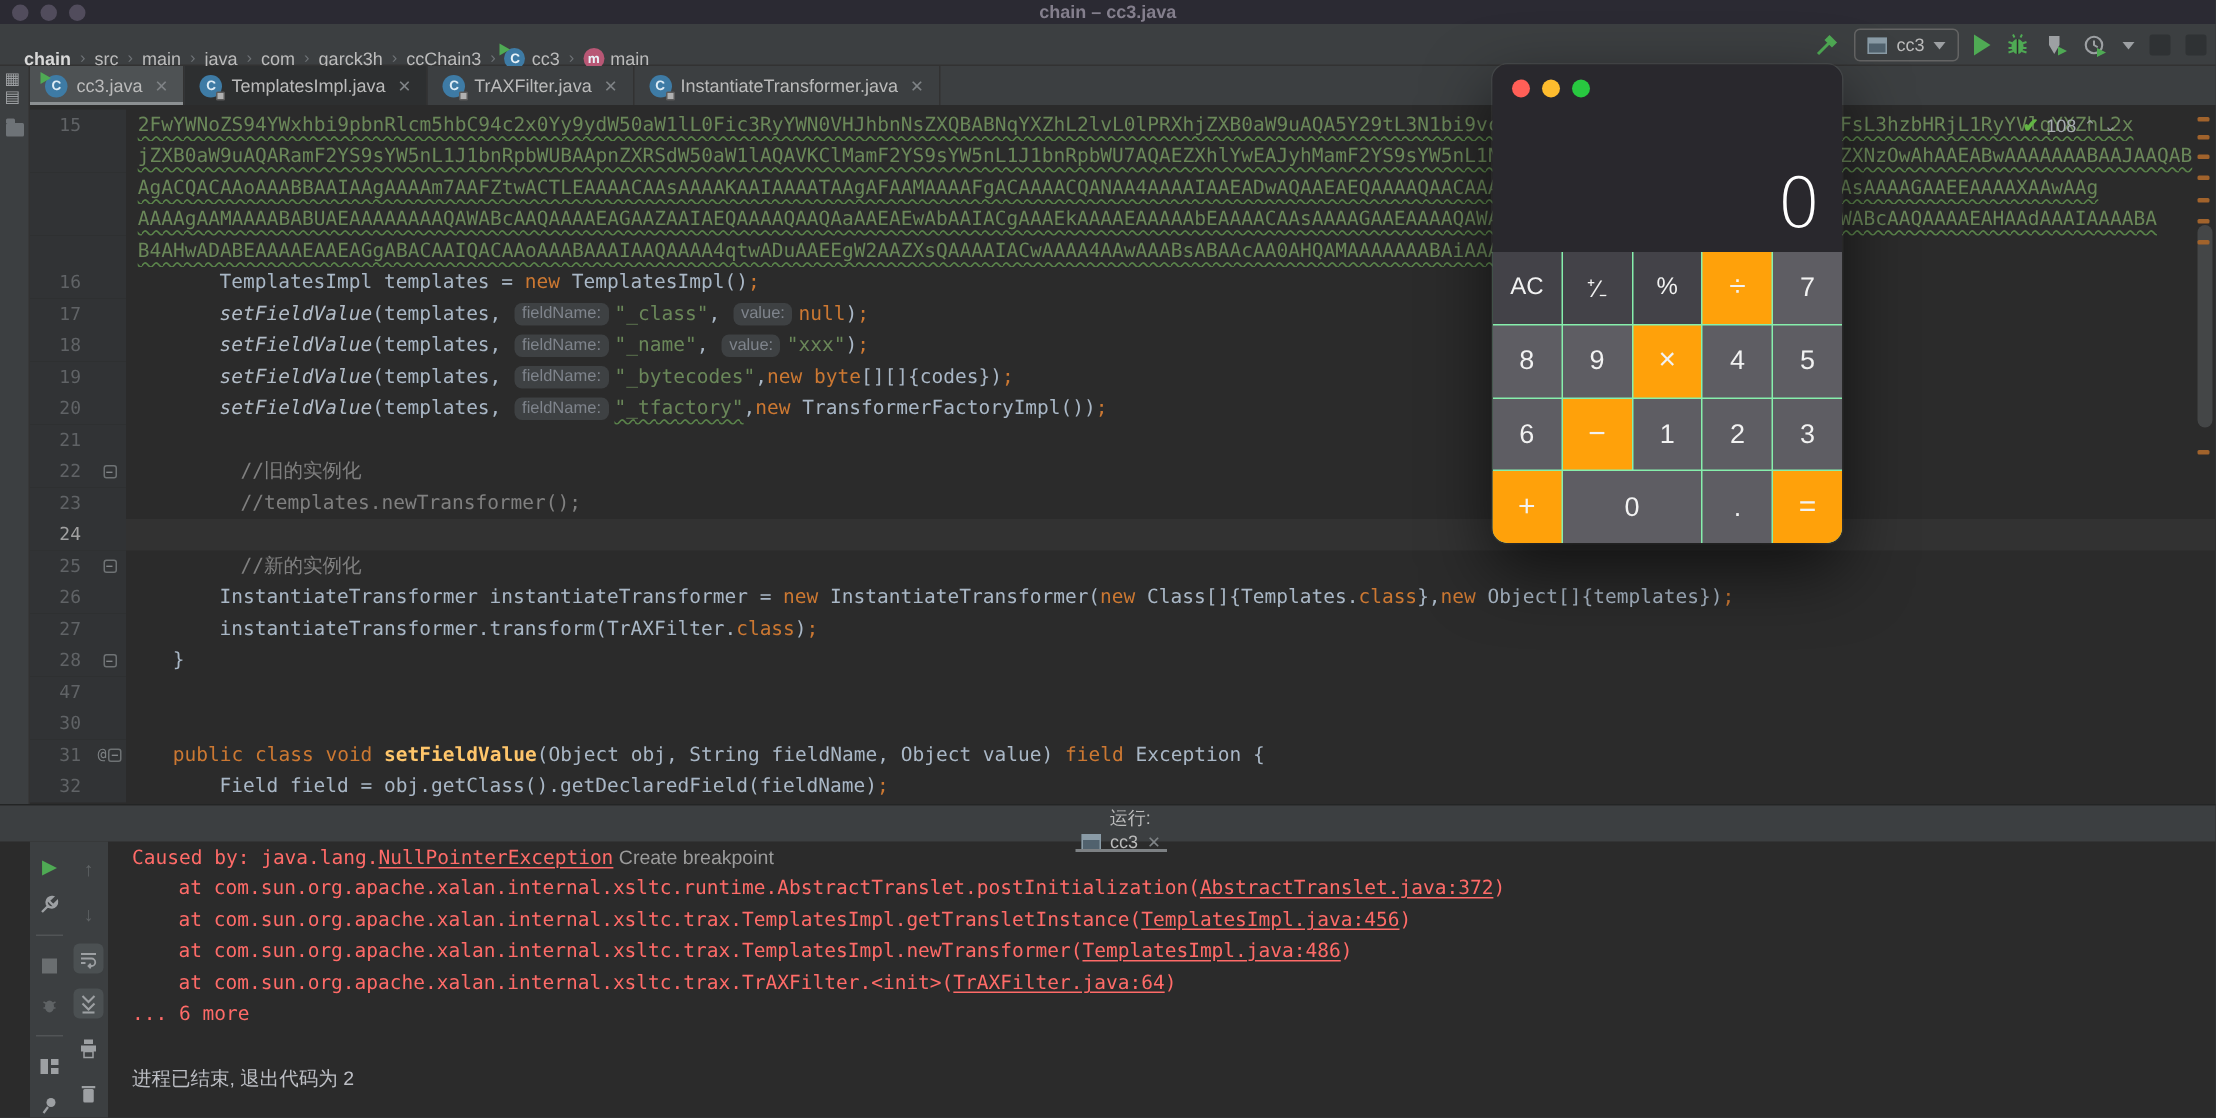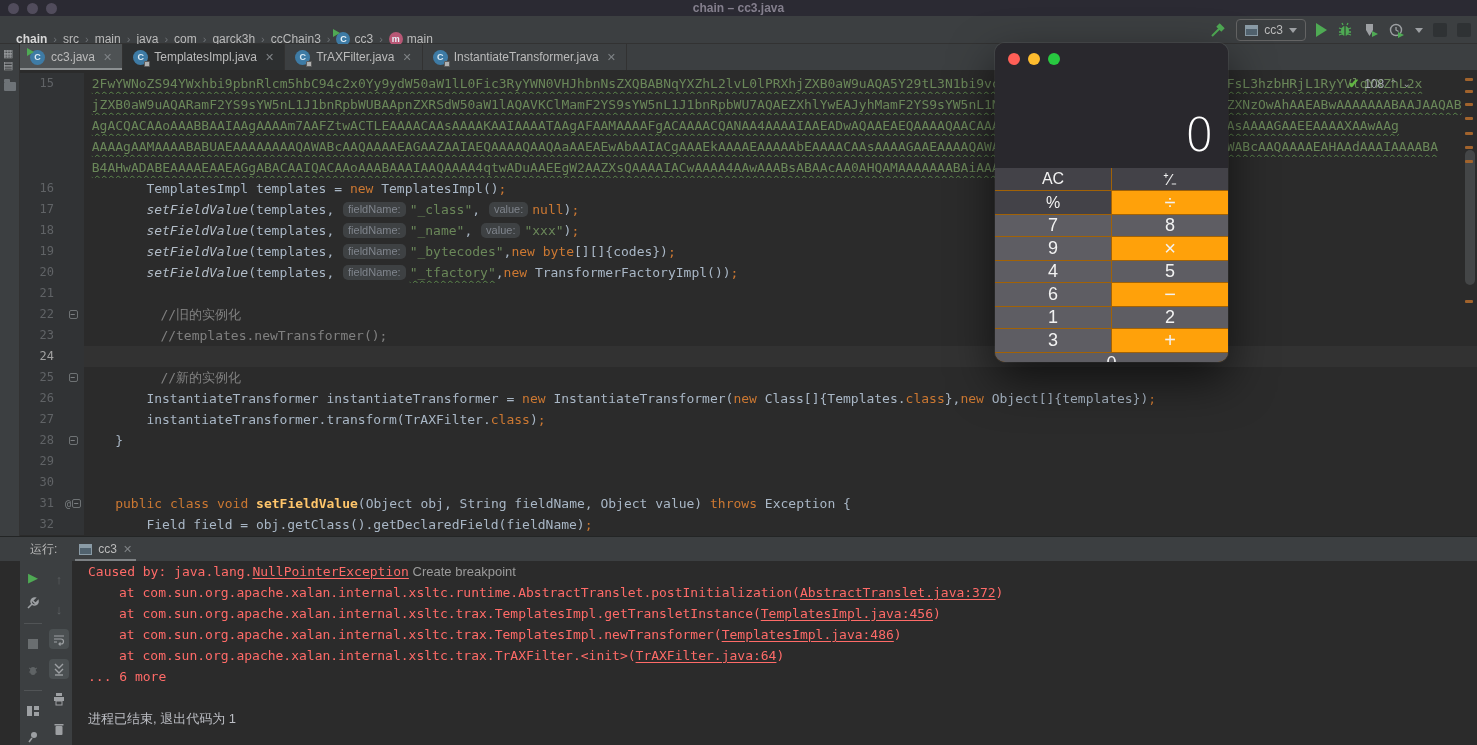--- a/index.html
+++ b/index.html
@@ -84,21 +84,21 @@
   .inspect { position:absolute; right:66px; top:6px; display:flex; align-items:center; gap:5px;
              font-size:12px; color:#a8adb2; font-family:"Liberation Sans", sans-serif; }
   .inspect .chk { color:#62b543; font-weight:bold; font-size:13px; }
   .inspect .chev { color:#9da0a3; font-size:10px; }
   .scrollbar { position:absolute; right:2px; top:80px; width:10px; height:135px; background:#4d5052;
                border-radius:5px; opacity:.75; }
   .stripe-mark { position:absolute; width:8px; height:3px; background:#a1632c; border-radius:1px; right:4px; }
 
   
   .console { position:absolute; left:0; top:536px; right:0; bottom:0; background:#2b2b2b; border-top:1px solid #232525; }
-  .con-head { position:absolute; left:0; top:0; right:0; height:24px; background:#3c3f41; display:flex; align-items:center; }
+  .con-head { position:absolute; left:0; top:0; right:0; height:24px; background:#3c3f41; display:flex; align-items:center;flex-direction:column; }
   .con-title { color:#bbbbbb; font-size:12px; margin-left:30px; }
   .con-tab { display:flex; align-items:center; gap:6px; margin-left:18px; color:#bbbbbb; font-size:12px;
              position:relative; height:24px; padding:0 4px; }
   .con-tab:after { content:""; position:absolute; left:0; right:0; bottom:0; height:2px; background:#7d8184; }
   .con-tab .x { color:#7f8386; font-size:11px; }
   .con-toolbar { position:absolute; left:20px; top:24px; width:52px; bottom:0; background:#3c3f41; display:flex; }
   .tcol { width:26px; display:flex; flex-direction:column; align-items:center; padding-top:8px; gap:10px; }
   .tbtn { width:20px; height:20px; display:flex; align-items:center; justify-content:center; color:#9da0a3; font-size:13px; }
   .tbtn.sel { background:#4b5052; border-radius:4px; }
   .tbtn.green { color:#4faa54; }
@@ -116,21 +116,21 @@
   
   .calc { position:absolute; left:995px; top:43px; width:233px; height:319px; border-radius:10px;
           overflow:hidden; background:#29282d; box-shadow:0 18px 45px rgba(0,0,0,.6), 0 0 0 1px rgba(255,255,255,.07);
           z-index:50; }
   .calc-lights { position:absolute; left:13px; top:10px; display:flex; gap:8px; }
   .cl-dot { width:12px; height:12px; border-radius:50%; }
   .calc-display { position:absolute; left:0; top:0; right:0; height:125px; background:#29282d; }
   .calc-value { position:absolute; right:14px; bottom:6px; color:#ffffff; font-size:46px; font-weight:200;
                 font-family:"DejaVu Sans", sans-serif; }
   .calc-grid { position:absolute; left:0; top:125px; right:0; bottom:0; display:grid;
-               grid-template-columns:repeat(2,1fr); grid-auto-rows:1fr; gap:1px; background:#a16207; }
+               grid-template-columns:repeat(5,1fr); grid-auto-rows:1fr; gap:1px; background:#86efac; }
   .cbtn { display:flex; align-items:center; justify-content:center; color:#f2f2f2; font-size:18px;
           background:#5e5d63; }
   .cbtn.fn { background:#434248; font-size:16px; }
   .cbtn.op { background:#ffa10a; font-size:20px; }
   .cbtn.zero { grid-column:span 2; }
 </style>
 </head>
 <body>
 
 <div class="ide">
@@ -280,23 +280,23 @@
         <div class="cl"><span class="ln">19</span><span class="gut"></span><span class="codeln" style="padding-left: 62.4px;"><span class="m">setFieldValue</span><span class="p">(templates, </span><span class="h">fieldName:</span><span class="s">"_bytecodes"</span><span class="p">,</span><span class="k">new </span><span class="k">byte</span><span class="p">[][]{codes})</span><span class="e">;</span></span></div>
         <div class="cl"><span class="ln">20</span><span class="gut"></span><span class="codeln" style="padding-left: 62.4px;"><span class="m">setFieldValue</span><span class="p">(templates, </span><span class="h">fieldName:</span><span class="sw">"_tfactory"</span><span class="p">,</span><span class="k">new </span><span class="p">TransformerFactoryImpl())</span><span class="e">;</span></span></div>
         <div class="cl"><span class="ln">21</span><span class="gut"></span><span class="codeln" style="padding-left: 0px;"></span></div>
         <div class="cl"><span class="ln">22</span><span class="gut"><span class="foldbox">−</span></span><span class="codeln" style="padding-left: 62.4px;"><span class="c">//旧的实例化</span></span></div>
         <div class="cl"><span class="ln">23</span><span class="gut"></span><span class="codeln" style="padding-left: 62.4px;"><span class="c">//templates.newTransformer();</span></span></div>
         <div class="cl cur"><span class="ln">24</span><span class="gut"></span><span class="codeln" style="padding-left: 0px;"></span></div>
         <div class="cl"><span class="ln">25</span><span class="gut"><span class="foldbox">−</span></span><span class="codeln" style="padding-left: 62.4px;"><span class="c">//新的实例化</span></span></div>
         <div class="cl"><span class="ln">26</span><span class="gut"></span><span class="codeln" style="padding-left: 62.4px;"><span class="p">InstantiateTransformer instantiateTransformer = </span><span class="k">new </span><span class="p">InstantiateTransformer(</span><span class="k">new </span><span class="p">Class[]{Templates.</span><span class="k">class</span><span class="p">},</span><span class="k">new </span><span class="p">Object[]{templates})</span><span class="e">;</span></span></div>
         <div class="cl"><span class="ln">27</span><span class="gut"></span><span class="codeln" style="padding-left: 62.4px;"><span class="p">instantiateTransformer.transform(TrAXFilter.</span><span class="k">class</span><span class="p">)</span><span class="e">;</span></span></div>
         <div class="cl"><span class="ln">28</span><span class="gut"><span class="foldbox">−</span></span><span class="codeln" style="padding-left: 31.2px;"><span class="p">}</span></span></div>
-        <div class="cl"><span class="ln">29</span><span class="gut"></span><span class="codeln" style="padding-left: 0px;"></span></div>
+        <div class="cl"><span class="ln">47</span><span class="gut"></span><span class="codeln" style="padding-left: 0px;"></span></div>
         <div class="cl"><span class="ln">30</span><span class="gut"></span><span class="codeln" style="padding-left: 0px;"></span></div>
-        <div class="cl"><span class="ln">31</span><span class="gut"><span>@</span><span class="foldbox">−</span></span><span class="codeln" style="padding-left: 31.2px;"><span class="k">public class void </span><span class="d">setFieldValue</span><span class="p">(Object obj, String fieldName, Object value) </span><span class="k">throws </span><span class="p">Exception {</span></span></div>
+        <div class="cl"><span class="ln">31</span><span class="gut"><span>@</span><span class="foldbox">−</span></span><span class="codeln" style="padding-left: 31.2px;"><span class="k">public class void </span><span class="d">setFieldValue</span><span class="p">(Object obj, String fieldName, Object value) </span><span class="k">field </span><span class="p">Exception {</span></span></div>
         <div class="cl"><span class="ln">32</span><span class="gut"></span><span class="codeln" style="padding-left: 62.4px;"><span class="p">Field field = obj.getClass().getDeclaredField(fieldName)</span><span class="e">;</span></span></div>
       </div>
     <div class="inspect">
       <span class="chk">✔</span>
       <span>108</span>
       <span class="chev">⌃</span>
       <span class="chev">⌄</span>
     </div>
     <div class="scrollbar"></div>
     <div class="stripe-mark" style="top:8px"></div>
@@ -381,21 +381,21 @@
       </div>
     </div>
     <div class="con-body" id="con-body">
         <div class="cline"><span class="r">Caused by: java.lang.</span><span class="rl">NullPointerException</span><span class="g"> Create breakpoint</span></div>
         <div class="cline ind"><span class="r">at com.sun.org.apache.xalan.internal.xsltc.runtime.AbstractTranslet.postInitialization(</span><span class="rl">AbstractTranslet.java:372</span><span class="r">)</span></div>
         <div class="cline ind"><span class="r">at com.sun.org.apache.xalan.internal.xsltc.trax.TemplatesImpl.getTransletInstance(</span><span class="rl">TemplatesImpl.java:456</span><span class="r">)</span></div>
         <div class="cline ind"><span class="r">at com.sun.org.apache.xalan.internal.xsltc.trax.TemplatesImpl.newTransformer(</span><span class="rl">TemplatesImpl.java:486</span><span class="r">)</span></div>
         <div class="cline ind"><span class="r">at com.sun.org.apache.xalan.internal.xsltc.trax.TrAXFilter.&lt;init&gt;(</span><span class="rl">TrAXFilter.java:64</span><span class="r">)</span></div>
         <div class="cline"><span class="r">... 6 more</span></div>
         <div class="cline"></div>
-        <div class="cline"><span class="w">进程已结束, 退出代码为 1</span></div>
+        <div class="cline"><span class="w">进程已结束, 退出代码为 2</span></div>
       </div>
   </div>
 
   <div class="calc">
     <div class="calc-display">
       <div class="calc-lights" id="calc-lights">
           <div class="cl-dot" style="background: rgb(255, 95, 87);"></div>
           <div class="cl-dot" style="background: rgb(254, 188, 46);"></div>
           <div class="cl-dot" style="background: rgb(40, 200, 64);"></div>
         </div>

